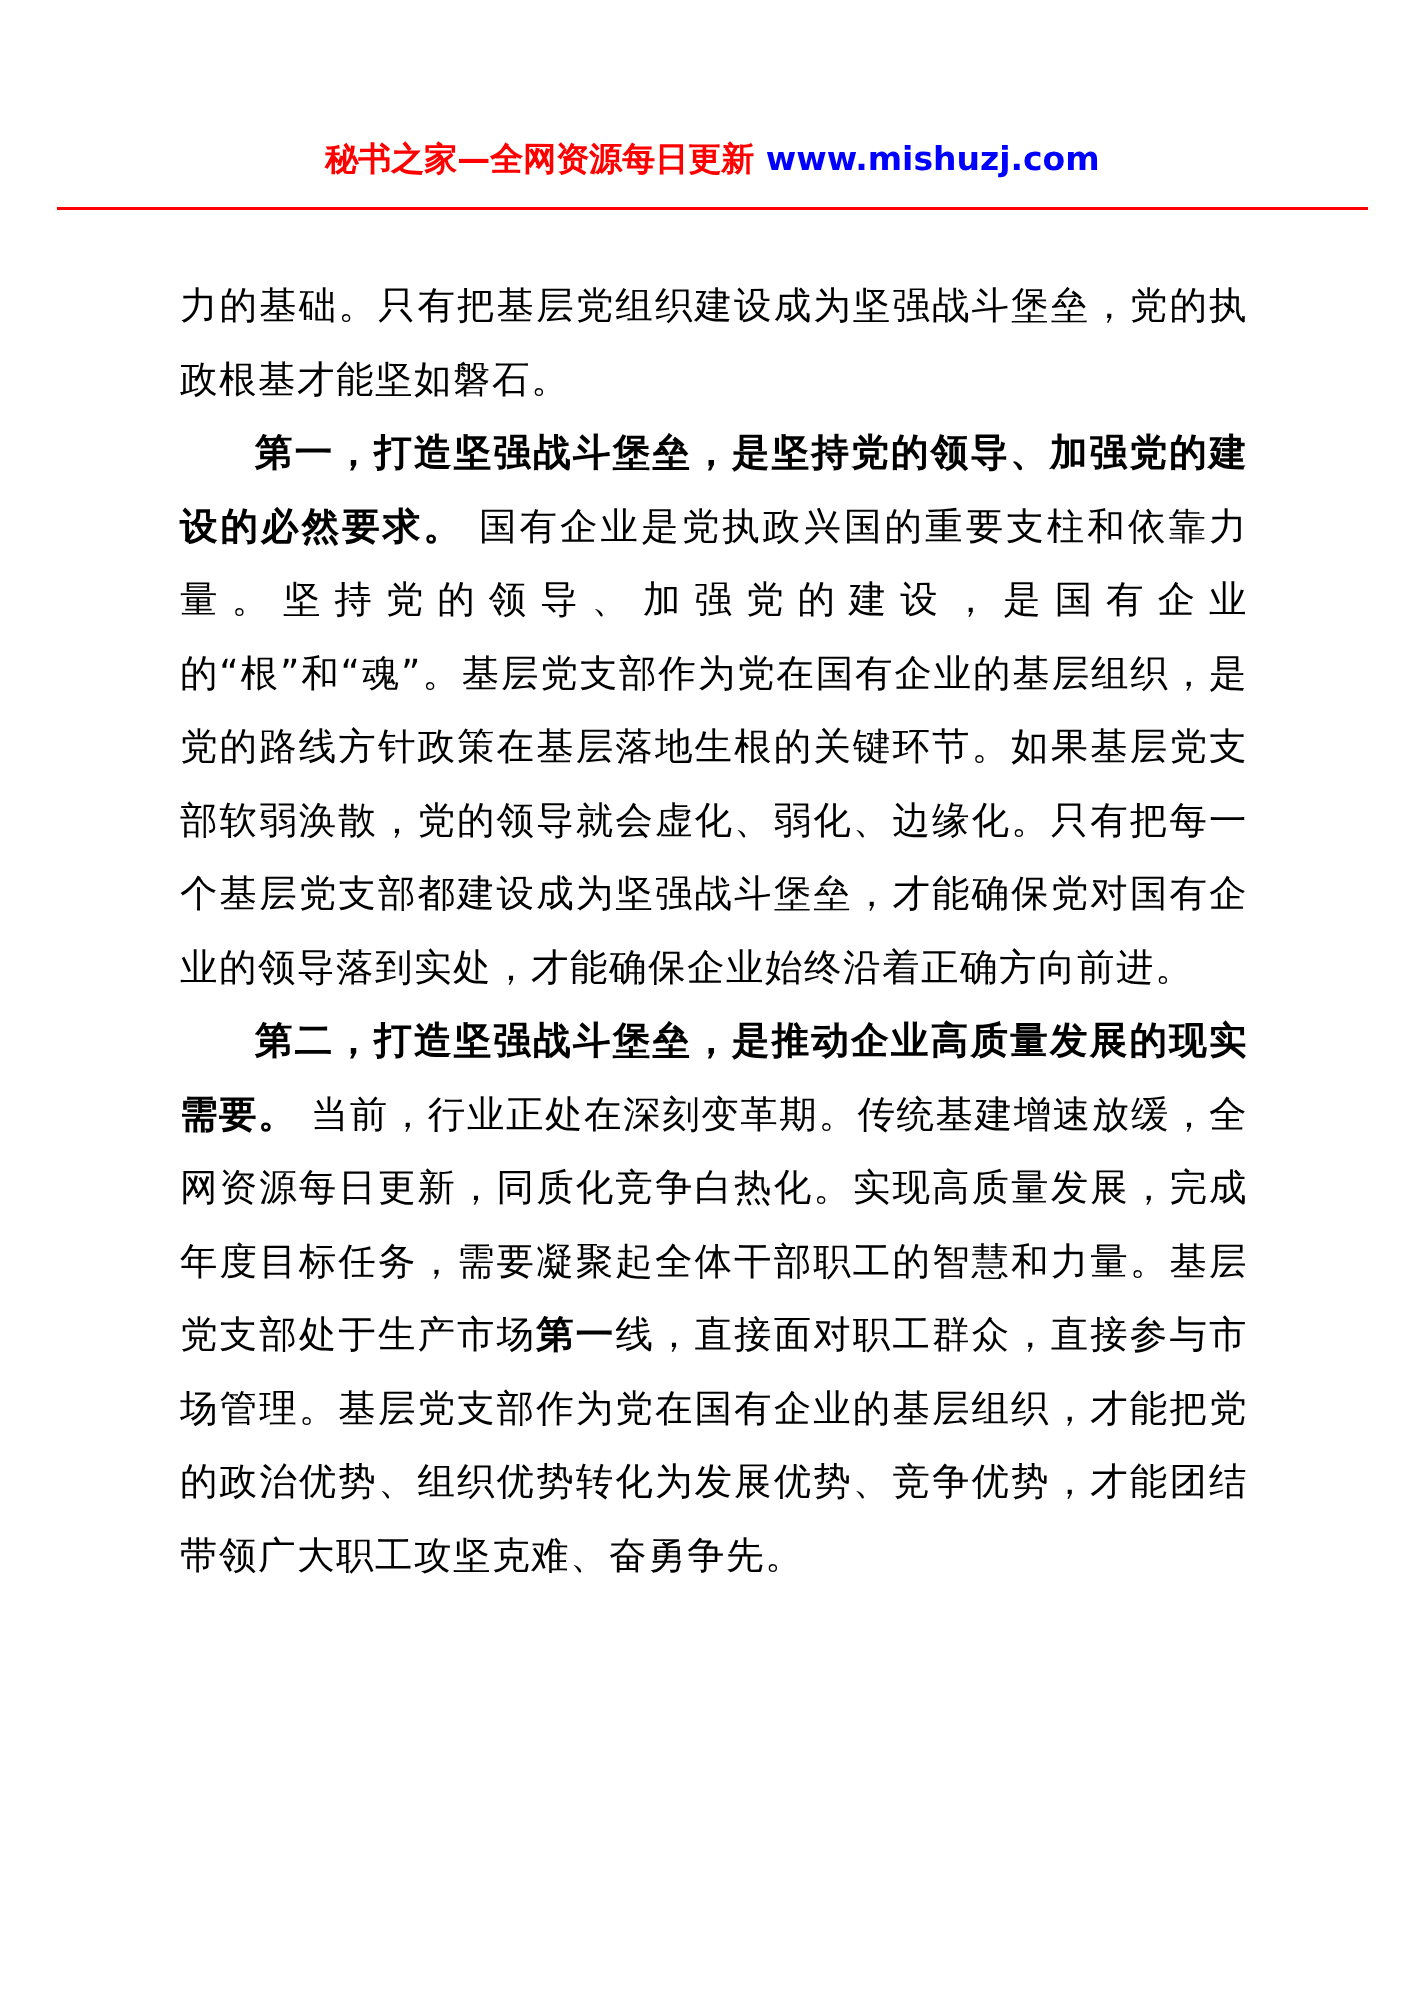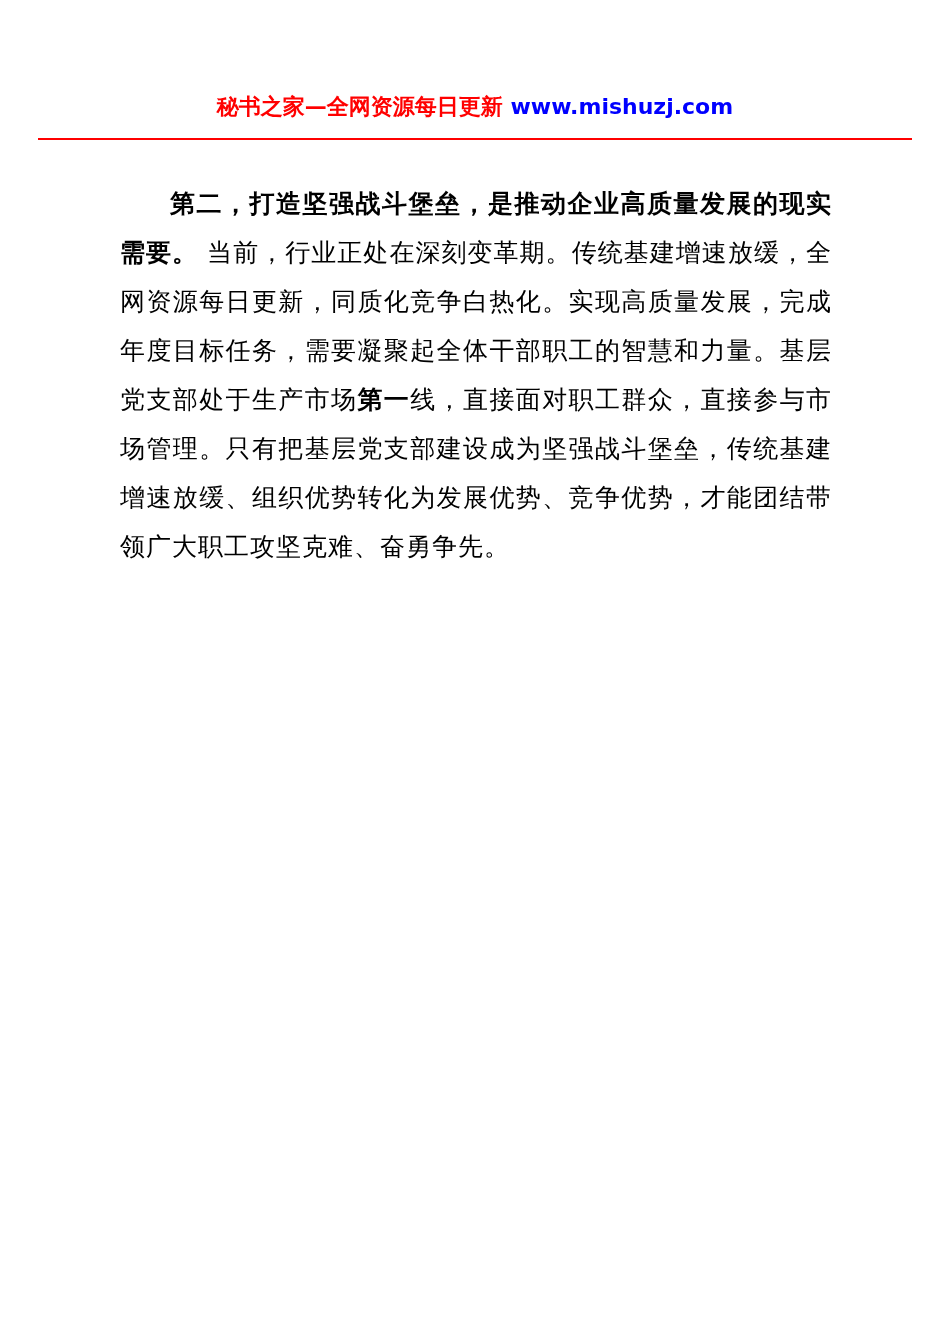--- a/index.html
+++ b/index.html
@@ -55,20 +55,22 @@
 <body>
 
 <div class="page">
 
   <div class="doc-header">
     <span class="brand">秘书之家</span><span class="tagline">—全网资源每日更新 </span><span class="url">www.mishuzj.com</span>
   </div>
 
   <div class="doc-body">
 
+    <p class="para flush"><span>力的基础。只有把基层党组织建设成为坚强战斗堡垒，党的执政根基才能坚如磐石。</span></p>
 
+    <p class="para"><span class="b">第一，打造坚强战斗堡垒，是坚持党的领导、加强党的建设的必然要求。</span><span> 国有企业是党执政兴国的重要支柱和依靠力量。坚持党的领导、加强党的建设，是国有企业的“根”和“魂”。基层党支部作为党在国有企业的基层组织，是党的路线方针政策在基层落地生根的关键环节。如果基层党支部软弱涣散，党的领导就会虚化、弱化、边缘化。只有把每一个基层党支部都建设成为坚强战斗堡垒，才能确保党对国有企业的领导落到实处，才能确保企业始终沿着正确方向前进。</span></p>
 
-    <p class="para"><span class="b">第二，打造坚强战斗堡垒，是推动企业高质量发展的现实需要。</span><span> 当前，行业正处在深刻变革期。传统基建增速放缓，全网资源每日更新，同质化竞争白热化。实现高质量发展，完成年度目标任务，需要凝聚起全体干部职工的智慧和力量。基层党支部处于生产市场</span><span class="b">第一</span><span>线，直接面对职工群众，直接参与市场管理。只有把基层党支部建设成为坚强战斗堡垒，传统基建增速放缓、组织优势转化为发展优势、竞争优势，才能团结带领广大职工攻坚克难、奋勇争先。</span></p>
+    <p class="para"><span class="b">第二，打造坚强战斗堡垒，是推动企业高质量发展的现实需要。</span><span> 当前，行业正处在深刻变革期。传统基建增速放缓，全网资源每日更新，同质化竞争白热化。实现高质量发展，完成年度目标任务，需要凝聚起全体干部职工的智慧和力量。基层党支部处于生产市场</span><span class="b">第一</span><span>线，直接面对职工群众，直接参与市场管理。基层党支部作为党在国有企业的基层组织，才能把党的政治优势、组织优势转化为发展优势、竞争优势，才能团结带领广大职工攻坚克难、奋勇争先。</span></p>
 
 
   </div>
 
 </div>
 
 </body></html>

